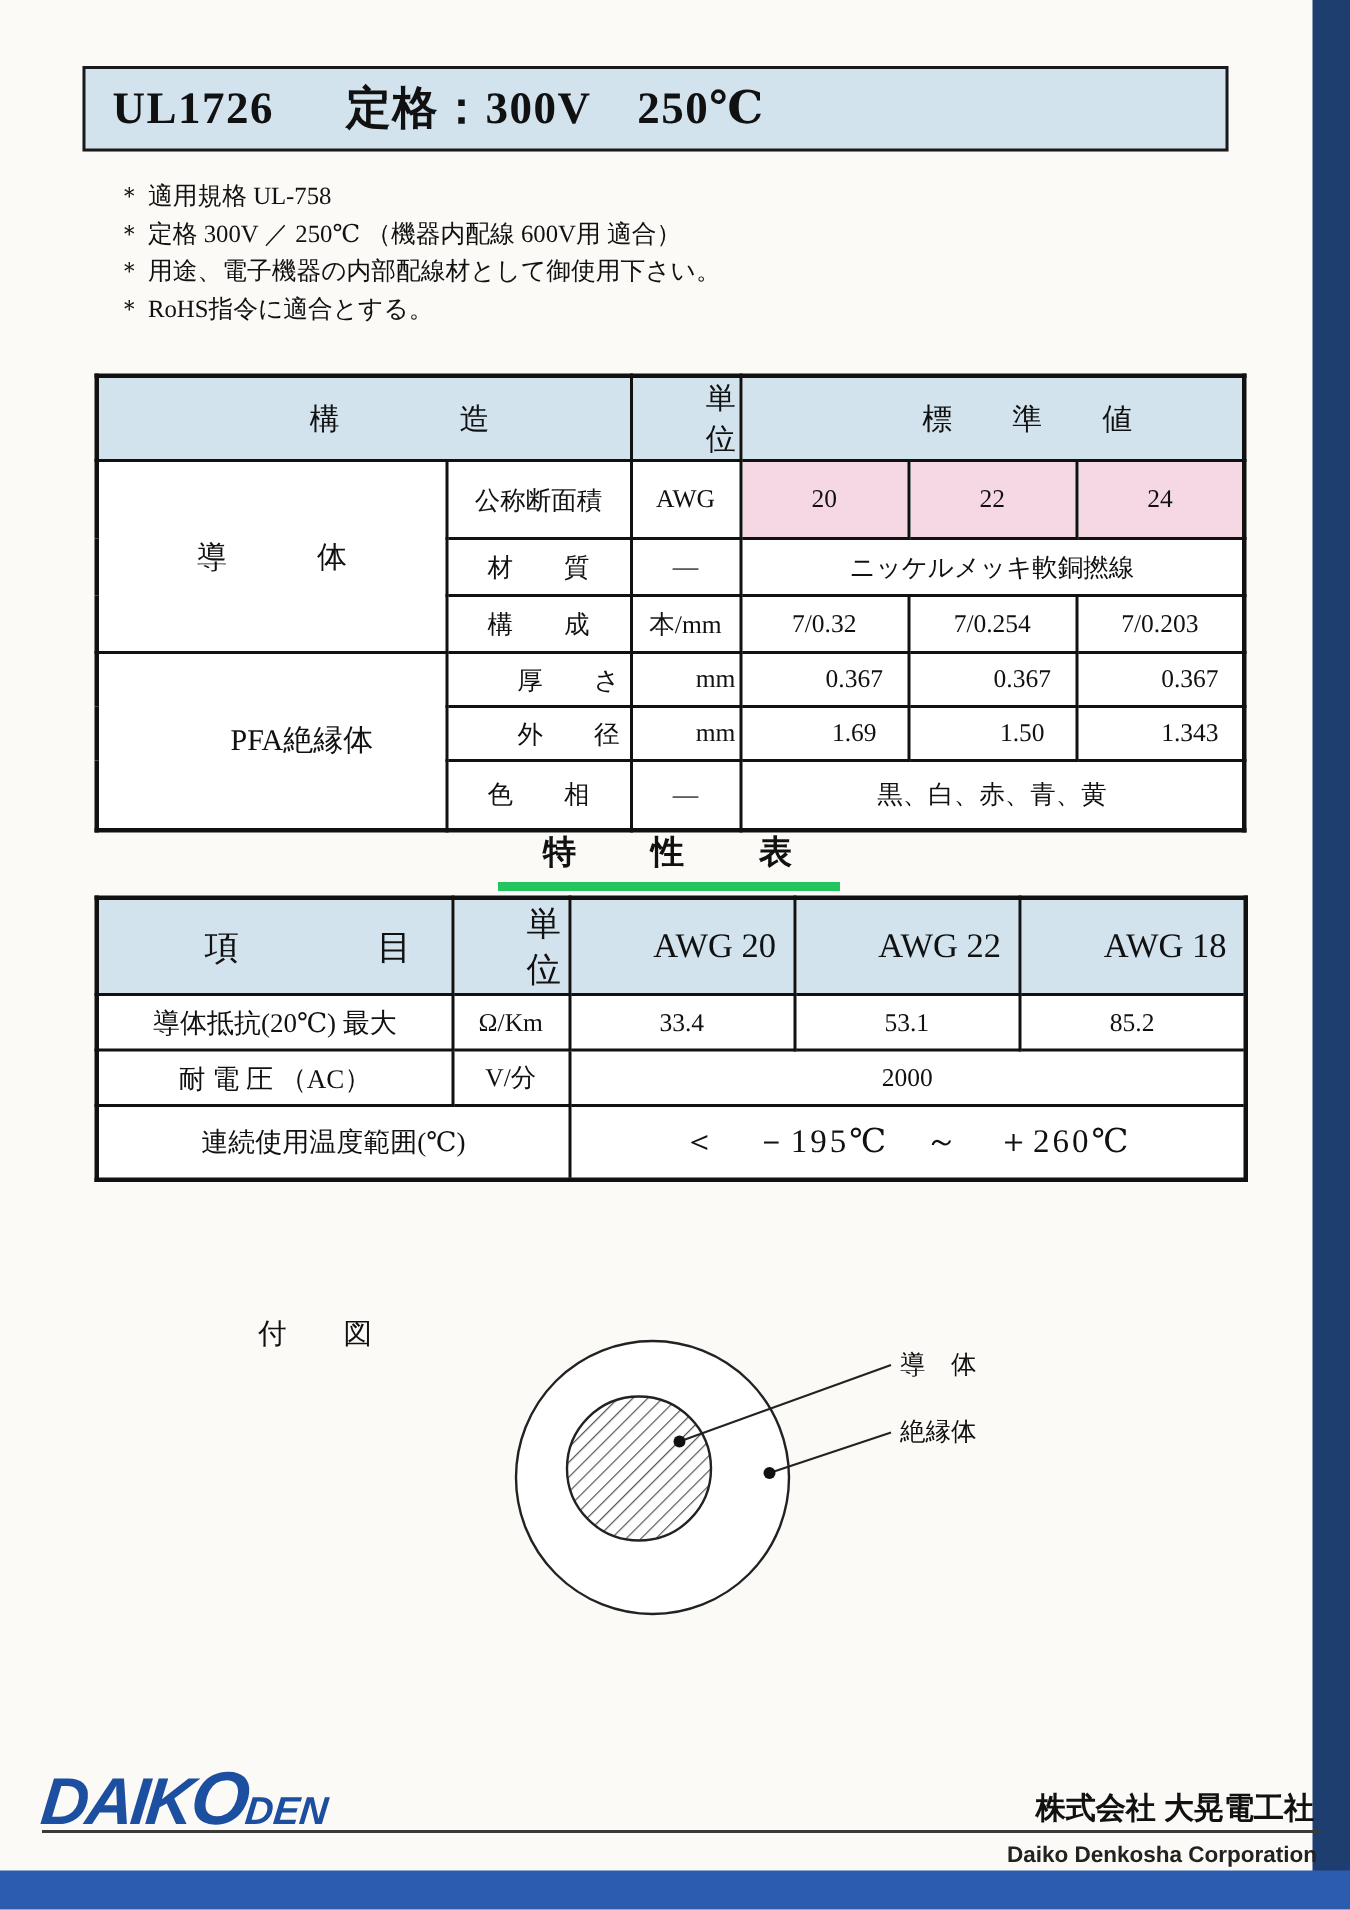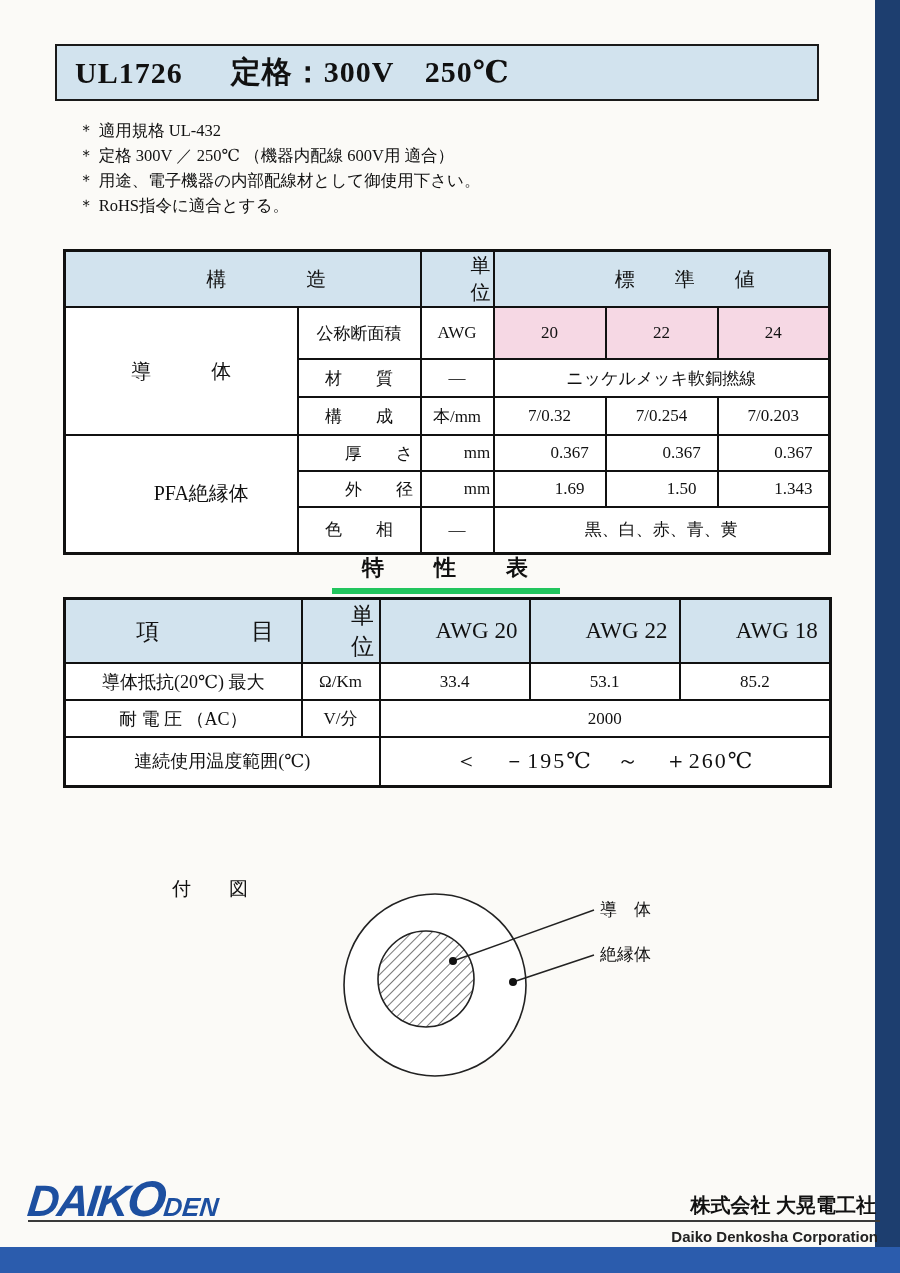--- a/index.html
+++ b/index.html
@@ -82,21 +82,21 @@
 
 <div class="side-strip"></div>
 <div class="bottom-bar"></div>
 
 <div class="title-bar">
   <span class="code">UL1726</span>
   <span class="rating">定格：300V　250℃</span>
 </div>
 
 <div class="notes">
-  <div>＊ 適用規格 UL-432</div>
+  <div>＊ 適用規格 UL-758</div>
   <div>＊ 定格 300V ／ 250℃ （機器内配線 600V用 適合）</div>
   <div>＊ 用途、電子機器の内部配線材として御使用下さい。</div>
   <div>＊ RoHS指令に適合とする。</div>
 </div>
 
 <table class="tbl structure-table">
   <colgroup>
     <col style="width:233px">
       <col style="width:123px">
       <col style="width:73px">

